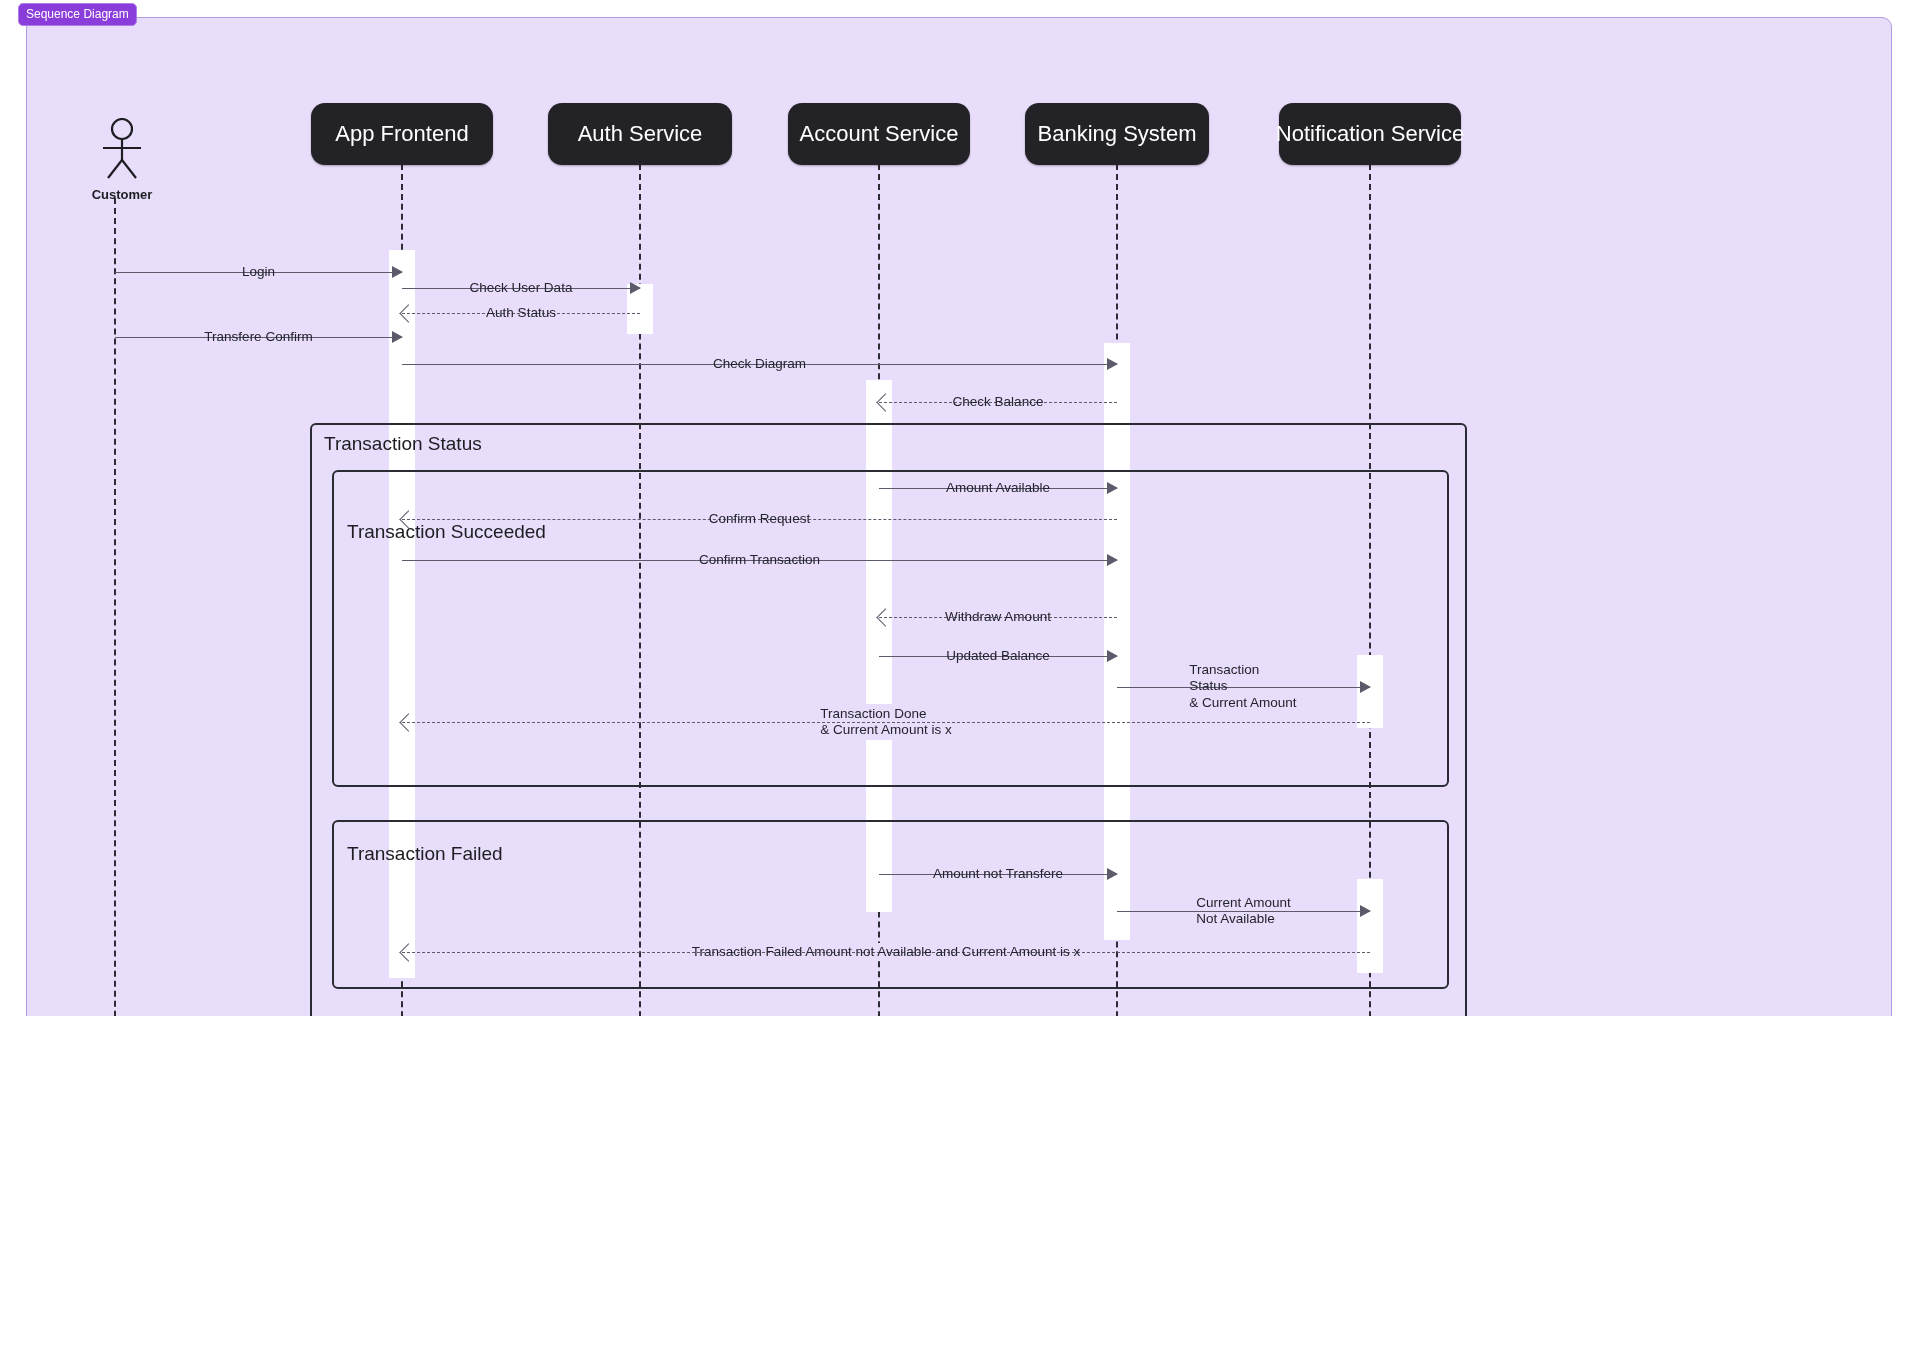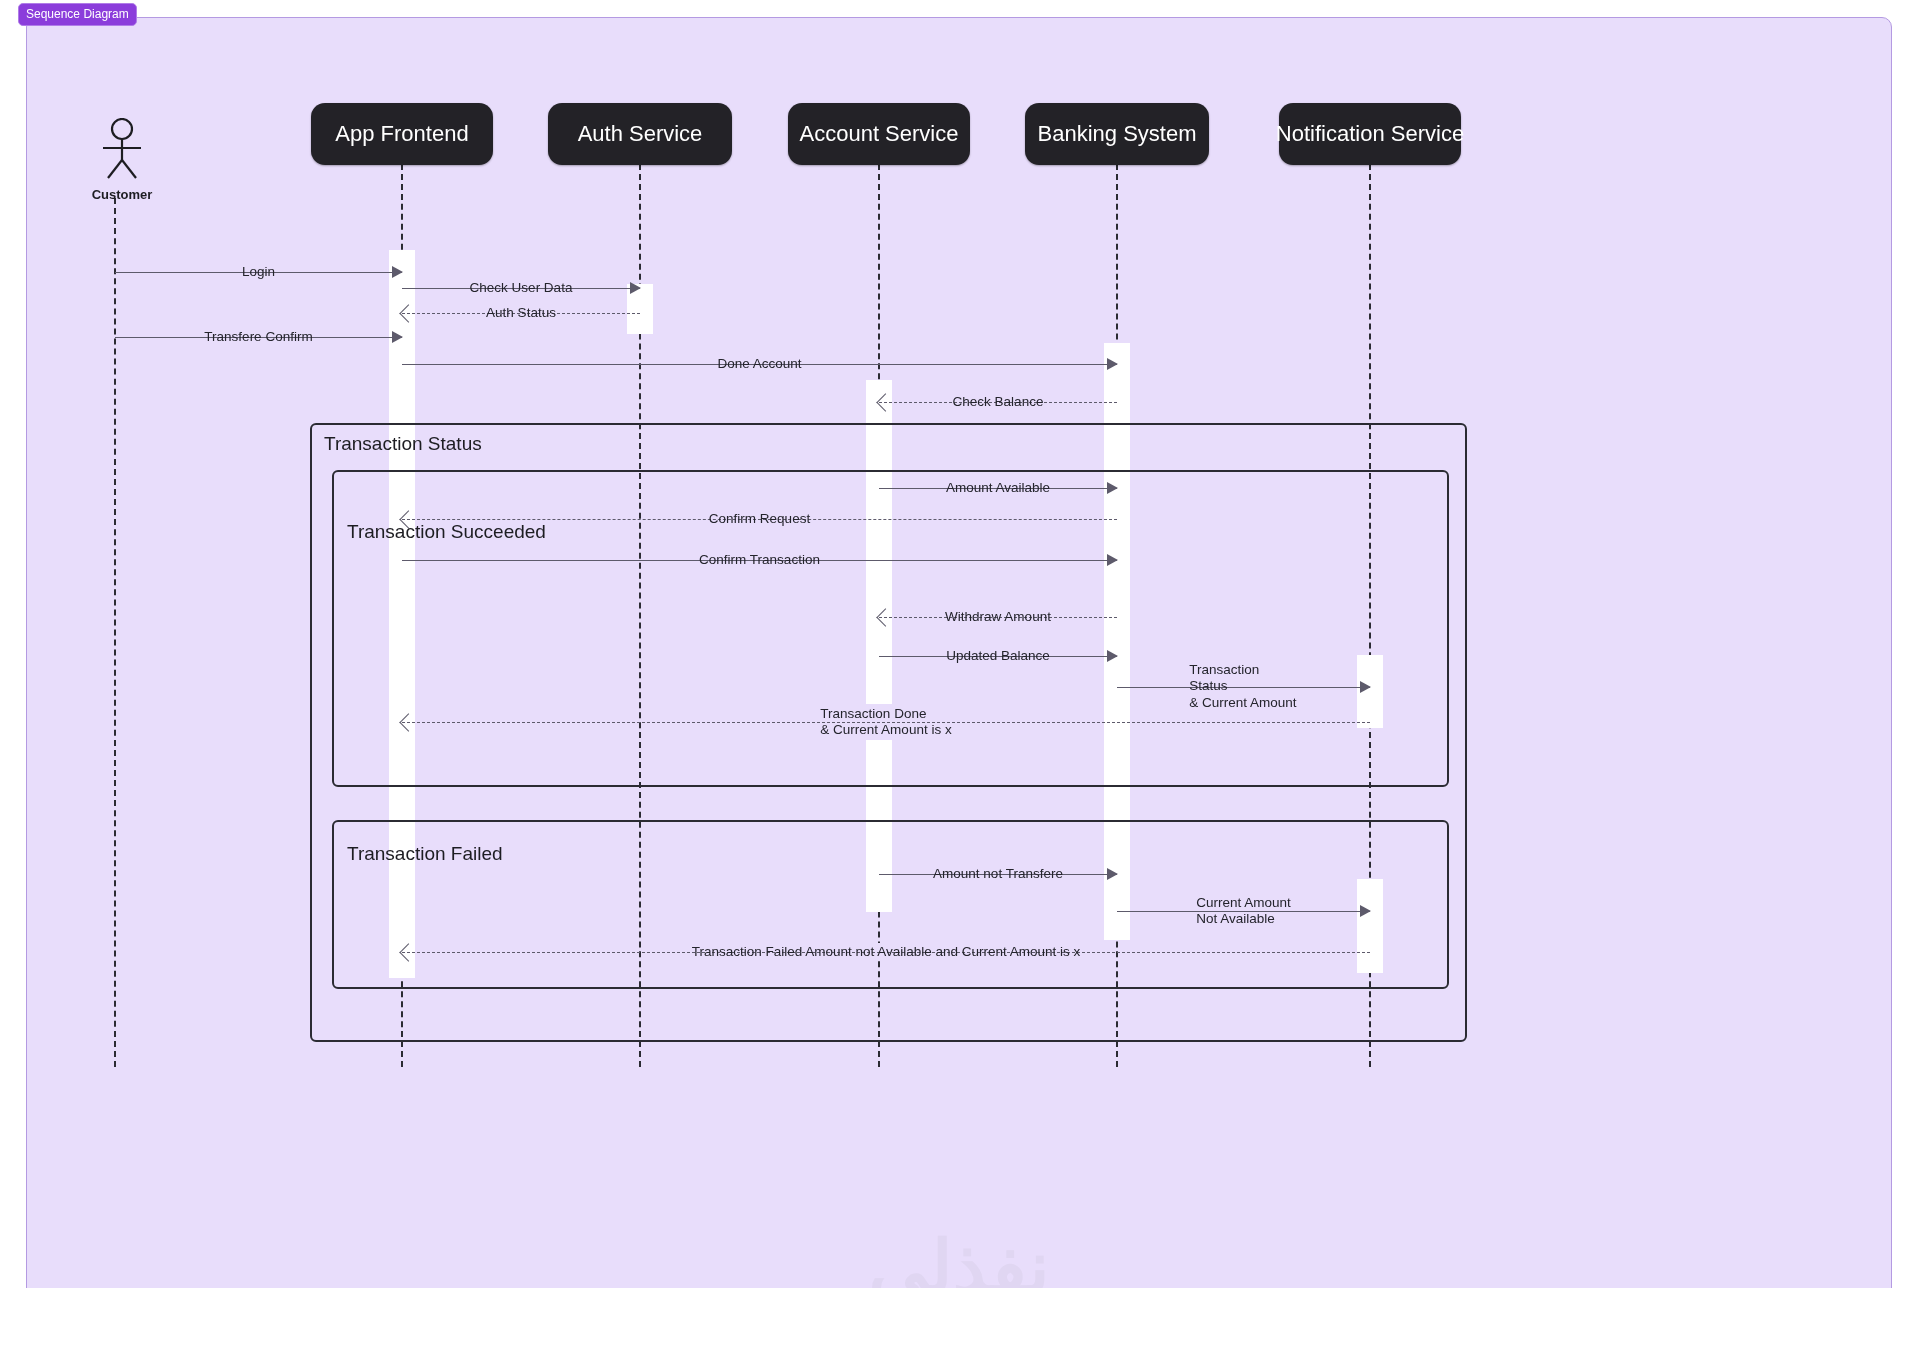--- a/index.html
+++ b/index.html
@@ -5,21 +5,21 @@
 <style>
   html, body {
     margin: 0;
     padding: 0;
     background: #ffffff;
     font-family: "Liberation Sans", sans-serif;
   }
   #root {
     position: relative;
     width: 1920px;
-    height: 1288px;
+    height: 1016px;
     background: #ffffff;
     overflow: hidden;
   }
   
   #diagram-badge {
     position: absolute;
     left: 18px;
     top: 3px;
     background: #8b3ddb;
     color: #ffffff;
@@ -288,21 +288,21 @@
         <div class="msg right solid" style="left: 88px; top: 319px; width: 287px;">
           <div class="line"></div>
           <div class="arrow"></div>
           <div class="lblmask" style="width: 122px;"></div>
           <div class="lbl">Transfere Confirm</div>
         </div>
         <div class="msg right solid" style="left: 375px; top: 346px; width: 715px;">
           <div class="line"></div>
           <div class="arrow"></div>
           <div class="lblmask" style="width: 100px;"></div>
-          <div class="lbl">Done Account</div>
+          <div class="lbl">Check Diagram</div>
         </div>
         <div class="msg left dashed" style="left: 852px; top: 384px; width: 238px;">
           <div class="line"></div>
           <div class="arrow"></div>
           <div class="lblmask" style="width: 100px;"></div>
           <div class="lbl">Check Balance</div>
         </div>
         <div class="msg right solid" style="left: 852px; top: 470px; width: 238px;">
           <div class="line"></div>
           <div class="arrow"></div>

